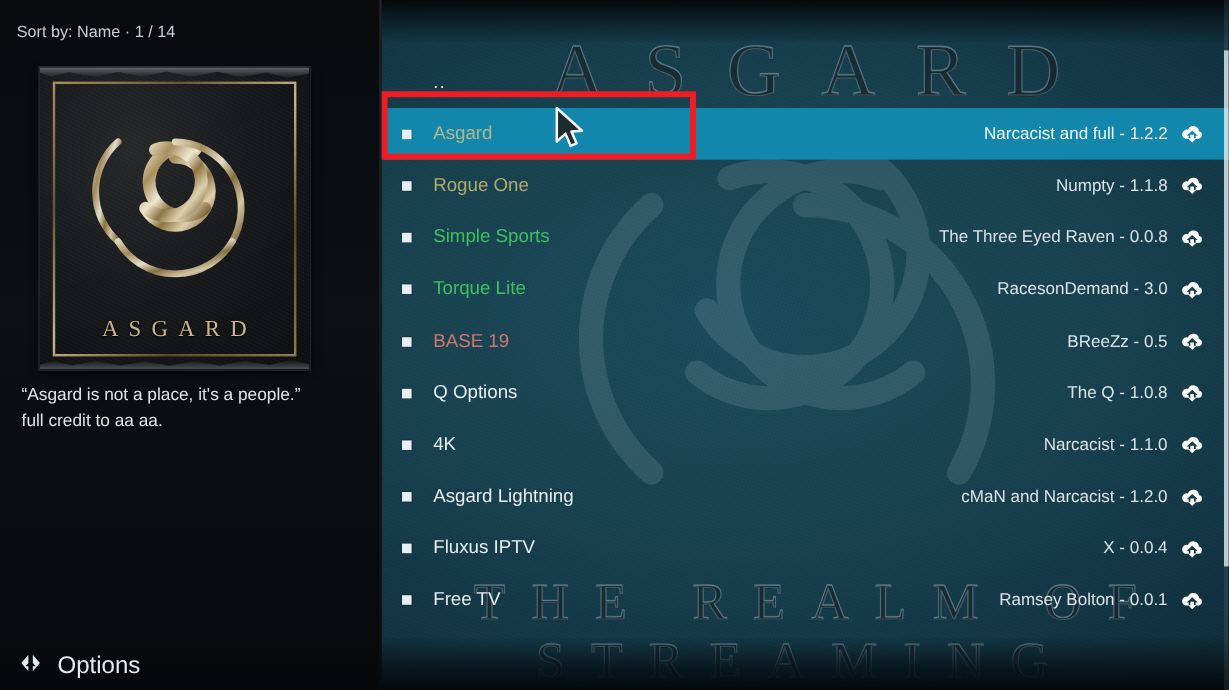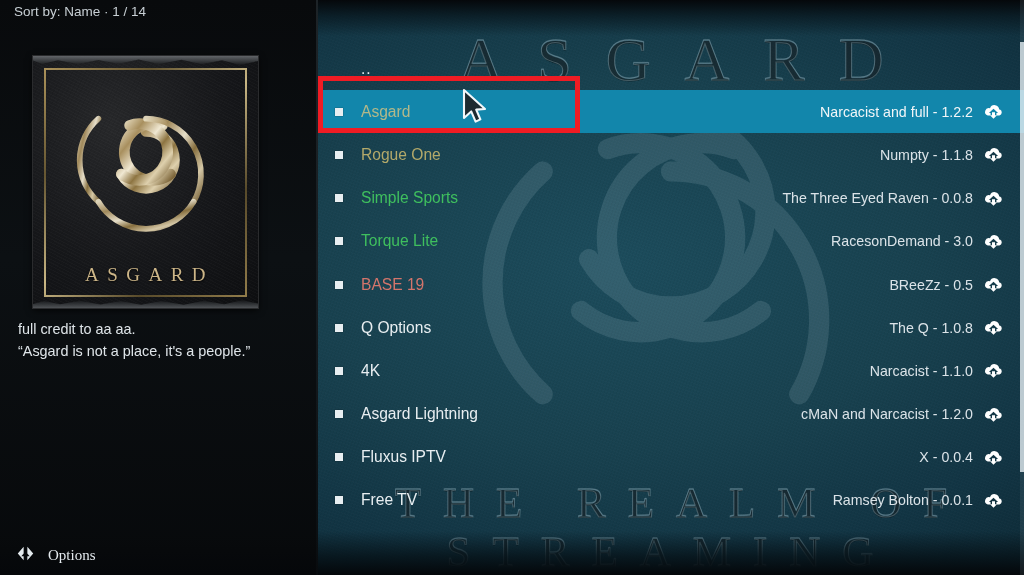--- a/index.html
+++ b/index.html
@@ -17,21 +17,21 @@
   #sidebar:after{
     content:""; position:absolute; right:0; top:0; width:2px; height:575px;
     background:linear-gradient(180deg,rgba(90,110,120,.25),rgba(40,55,62,.08));
   }
   #header { position:absolute; left:14px; top:2px; width:300px; }
   #header .title {
     font-size:22.5px; color:#e9eef1; letter-spacing:.1px; line-height:28px;
     font-weight:400; white-space:nowrap;
   }
   #header .sub {
-    font-size:13.5px; color:#c8d0d5; line-height:18px; margin-top:1px;
+    font-size:13.5px; color:#c8d0d5; line-height:18px; margin-top:16px;
     white-space:nowrap;
   }
 
   
   #thumb-wrap { position:absolute; left:33px; top:56px; width:225px; height:252px; }
   #thumb {
     position:relative; width:225px; height:252px; overflow:hidden;
     background:
       radial-gradient(ellipse at 35% 28%, #27282a 0%, #16171a 55%, #0d0e10 100%);
     box-shadow:0 0 0 1px #2a2b2d, 0 2px 7px rgba(0,0,0,.85);
@@ -75,21 +75,21 @@
     position:absolute; left:18px; top:318px; width:286px;
     font-size:14.4px; line-height:22px; color:#dfe5e9;
   }
 
   
   #optionsbar {
     position:absolute; left:0; bottom:0; width:318px; height:40px;
     display:flex; align-items:center; gap:13px; padding-left:16px;
     background:linear-gradient(180deg,rgba(6,8,10,0) 0%,#07090b 40%,#05070a 100%);
   }
-  #optionsbar .lbl { font-size:15px; color:#e4eaee;font-family:Liberation Serif, serif; }
+  #optionsbar .lbl { font-size:20px; color:#e4eaee; }
 
   
   #content {
     position:absolute; left:318px; top:0; width:706px; height:575px; overflow:hidden;
     background:
       radial-gradient(ellipse 115% 85% at 42% 46%, #1c4c5c 0%, #18414f 38%, #123544 62%, #0d2935 82%, #081b23 100%);
   }
   
   #content .noise{
     position:absolute; inset:0; pointer-events:none;
@@ -379,22 +379,22 @@
               <path d="M33 139 a78 78 0 0 0 134 0"></path>
             </g>
           </svg>
         </div>
 
         <div class="asgard-word">ASGARD</div>
       </div>
     </div>
 
     <div id="desc">
+      <div>“Asgard is not a place, it's a people.”</div>
       <div>full credit to aa aa.</div>
-      <div>“Asgard is not a place, it's a people.”</div>
     </div>
 
     <div id="optionsbar">
       <span>
         <svg width="19" height="17" viewBox="0 0 24 22">
           <path fill="#e4eaee" d="M9.6 2.2 2.0 11l7.6 8.8v-5.4l-3.0 0 3.0-3.4V2.2z"></path>
           <path fill="#e4eaee" d="M14.4 2.2 22 11l-7.6 8.8v-5.4l3.0 0-3.0-3.4V2.2z"></path>
         </svg>
       </span>
       <span class="lbl">Options</span>

